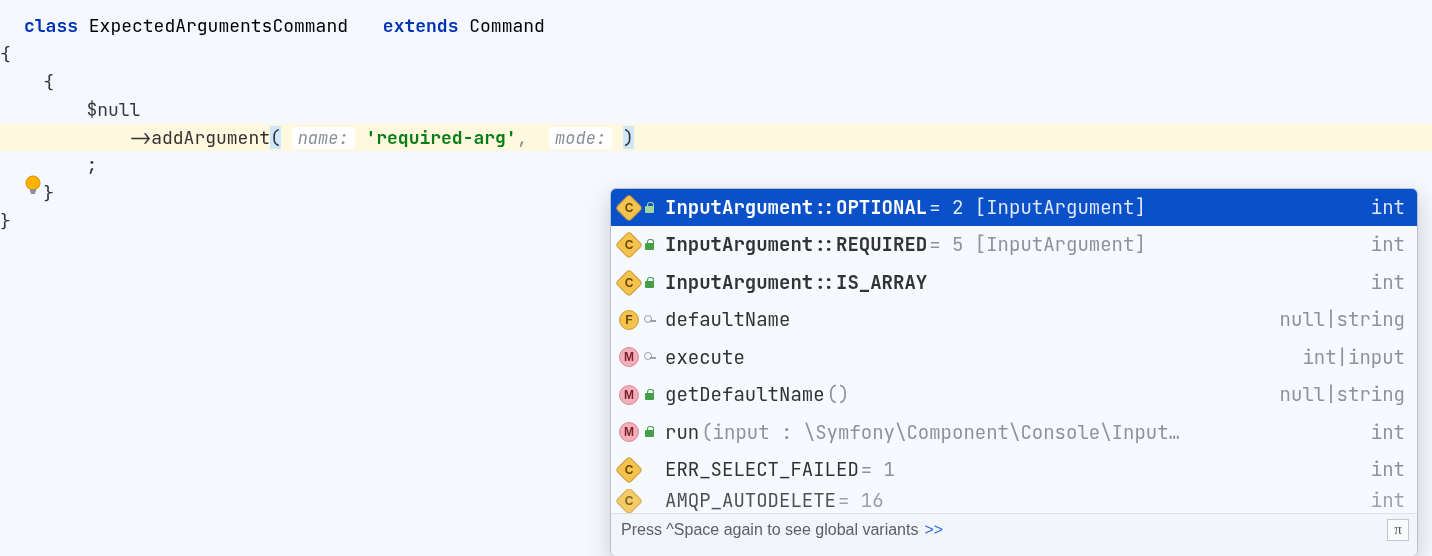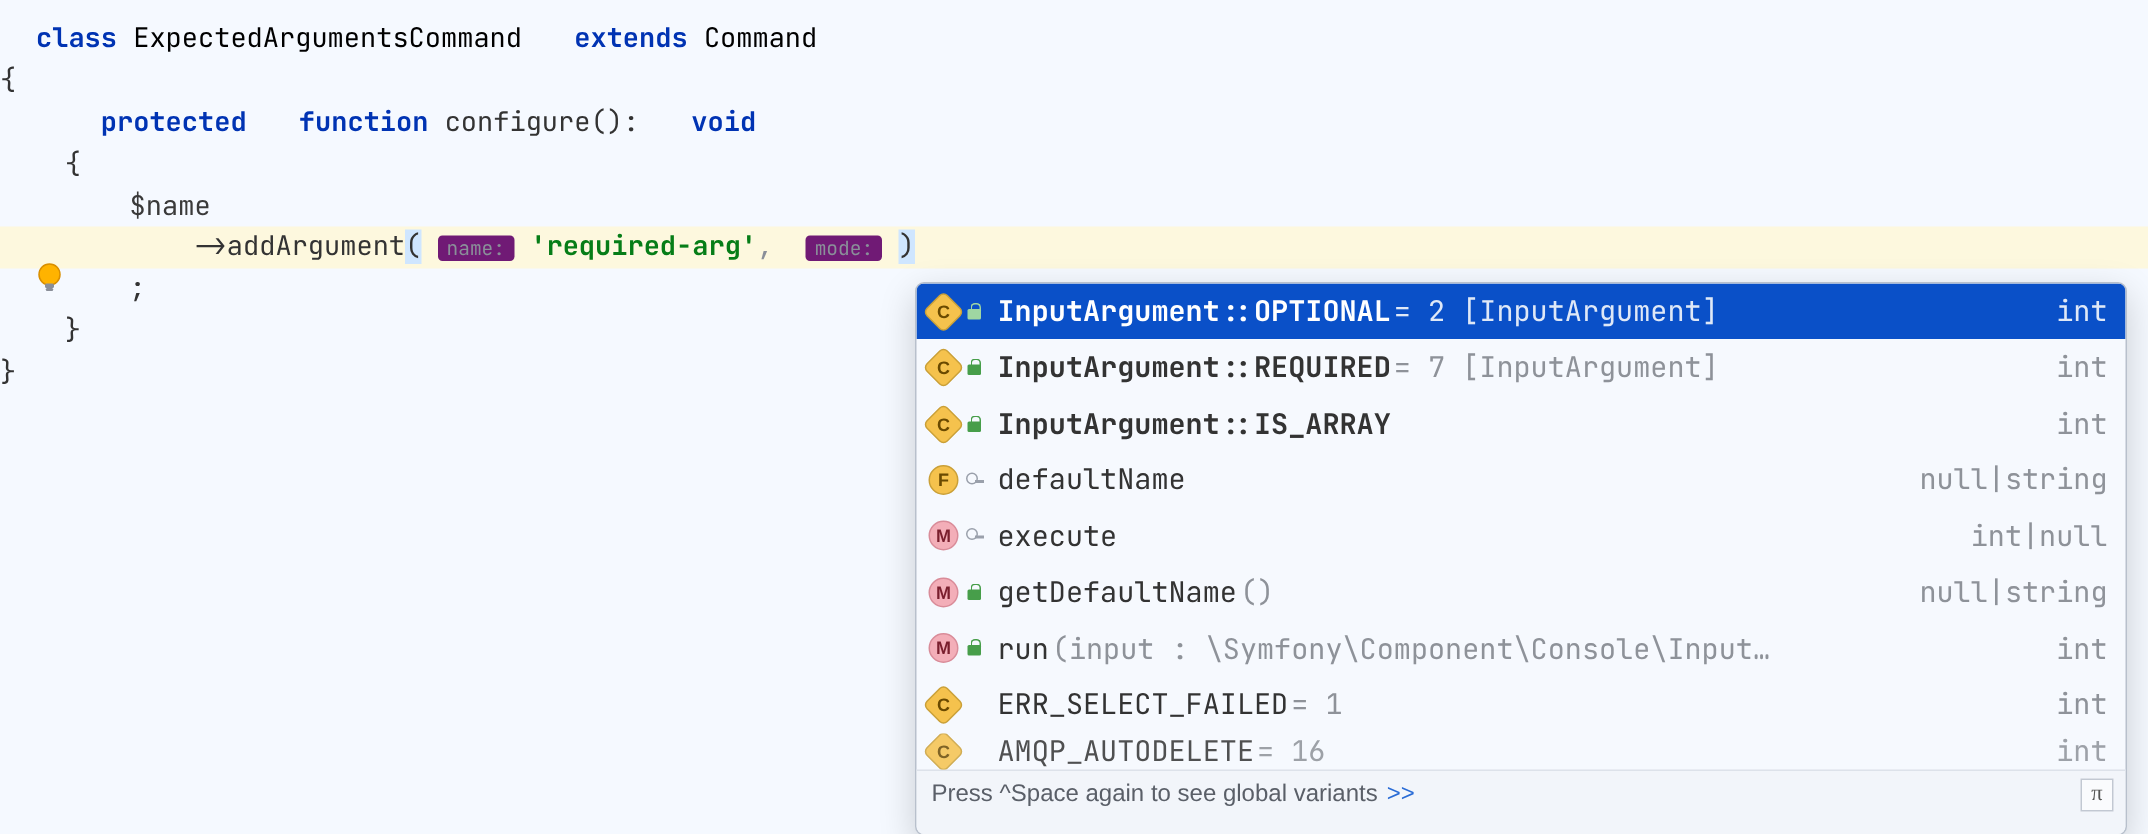--- a/index.html
+++ b/index.html
@@ -23,25 +23,26 @@
   .line {
     white-space: pre;
     padding-left: 0px;
   }
   .kw { color: #0033b3; font-weight: bold; padding-left: 24px; }
   .type { color: #000000; }
   .var { color: #3a3a3a; }
   .fn { color: #333; }
   .str { color: #067d17; font-weight: bold; margin-top: 48px; }
   .param-hint {
-    background: #701a75;
+    background: #ffffff;
     color: #8a8f99;
     border-radius: 3px;
     padding: 0 6px;
-    font-size: 13px;
+    font-size: 17px;
+    font-style: italic;
   }
   .highlighted-line {
     background: #fdf8de;
     display: flex;
     align-items: center;
   }
   .highlighted-line .line { flex: 0 0 auto; }
   .bulb {
     position: absolute;
     left: 24px;
@@ -138,23 +139,22 @@
   }
 
   .bulb svg { display:block; }
 </style>
 </head>
 <body>
 
 <div class="editor">
   <div class="line"><span class="kw">class</span> <span class="type">ExpectedArgumentsCommand</span> <span class="kw">extends</span> <span class="type">Command</span></div>
   <div class="line">{</div>
-  <div class="line">    <span class="kw">protected</span> <span class="kw">function</span> <span class="fn">configure</span><span>()</span><span>:</span> <span class="kw">void</span></div>
   <div class="line">    <span>{</span></div>
-  <div class="line">        <span class="var">$name</span></div>
+  <div class="line">        <span class="var">$null</span></div>
   <div class="highlighted-line">
     <div class="line">            <span>-&gt;</span><span class="fn">addArgument</span><span class="paren-hi">(</span> <span class="param-hint">name:</span> <span class="str">'required-arg'</span><span class="caret-blob">,</span>  <span class="param-hint">mode:</span> <span class="paren-hi">)</span></div>
   </div>
   <div class="line">        <span>;</span></div>
   <div class="line">    <span>}</span></div>
   <div class="line">}</div>
 </div>
 
 <div class="bulb">
   <svg viewBox="0 0 18 22" width="18" height="22">
@@ -178,21 +178,21 @@
         <span class="rhs">int</span>
       </div>
       <div class="popup-row">
         <span class="icons">
           <span class="kicon c">
             <span>C</span>
           </span>
           <span class="vis-icon vis-lock"></span>
         </span>
         <span class="label"><b>InputArgument::REQUIRED</b></span>
-        <span class="post"> = 7 [InputArgument]</span>
+        <span class="post"> = 5 [InputArgument]</span>
         <span class="rhs">int</span>
       </div>
       <div class="popup-row">
         <span class="icons">
           <span class="kicon c">
             <span>C</span>
           </span>
           <span class="vis-icon vis-lock"></span>
         </span>
         <span class="label"><b>InputArgument::IS_ARRAY</b></span>
@@ -209,21 +209,21 @@
         <span class="rhs">null|string</span>
       </div>
       <div class="popup-row">
         <span class="icons">
           <span class="kicon m">
             <span>M</span>
           </span>
           <span class="vis-icon vis-key"></span>
         </span>
         <span class="label">execute</span>
-        <span class="rhs">int|null</span>
+        <span class="rhs">int|input</span>
       </div>
       <div class="popup-row">
         <span class="icons">
           <span class="kicon m">
             <span>M</span>
           </span>
           <span class="vis-icon vis-lock"></span>
         </span>
         <span class="label">getDefaultName</span>
         <span class="post">()</span>

